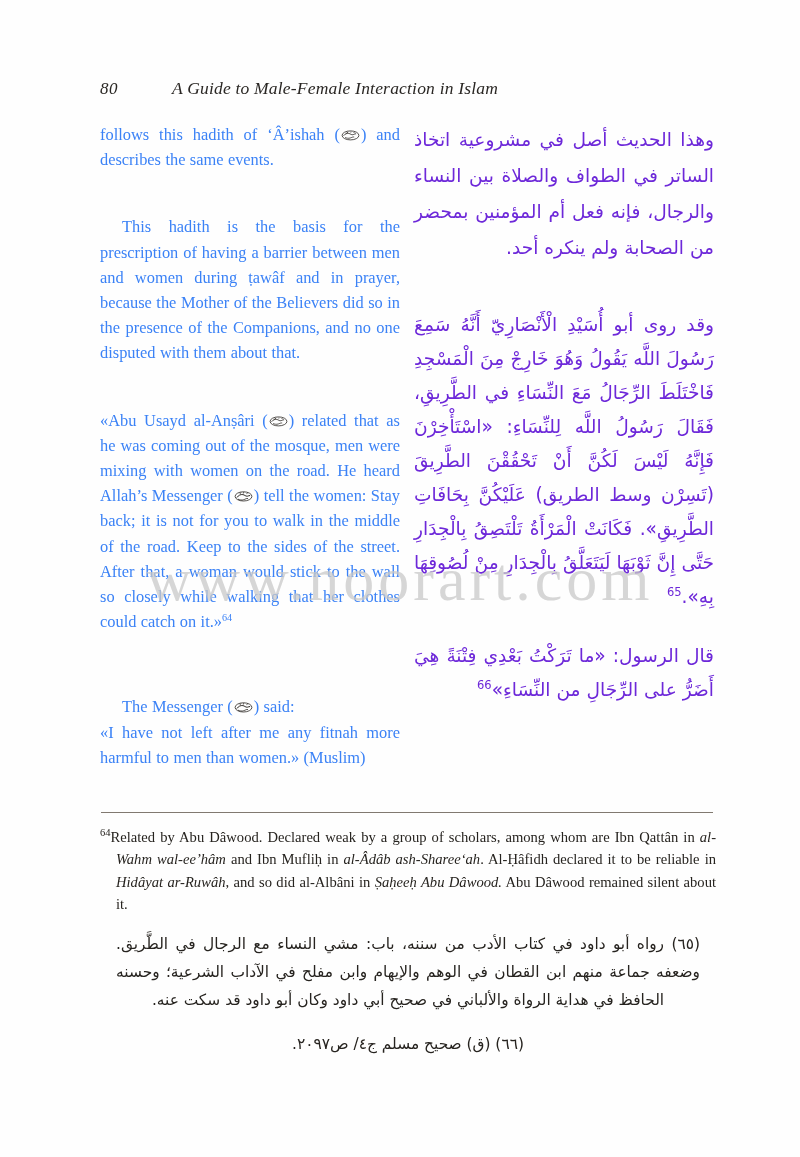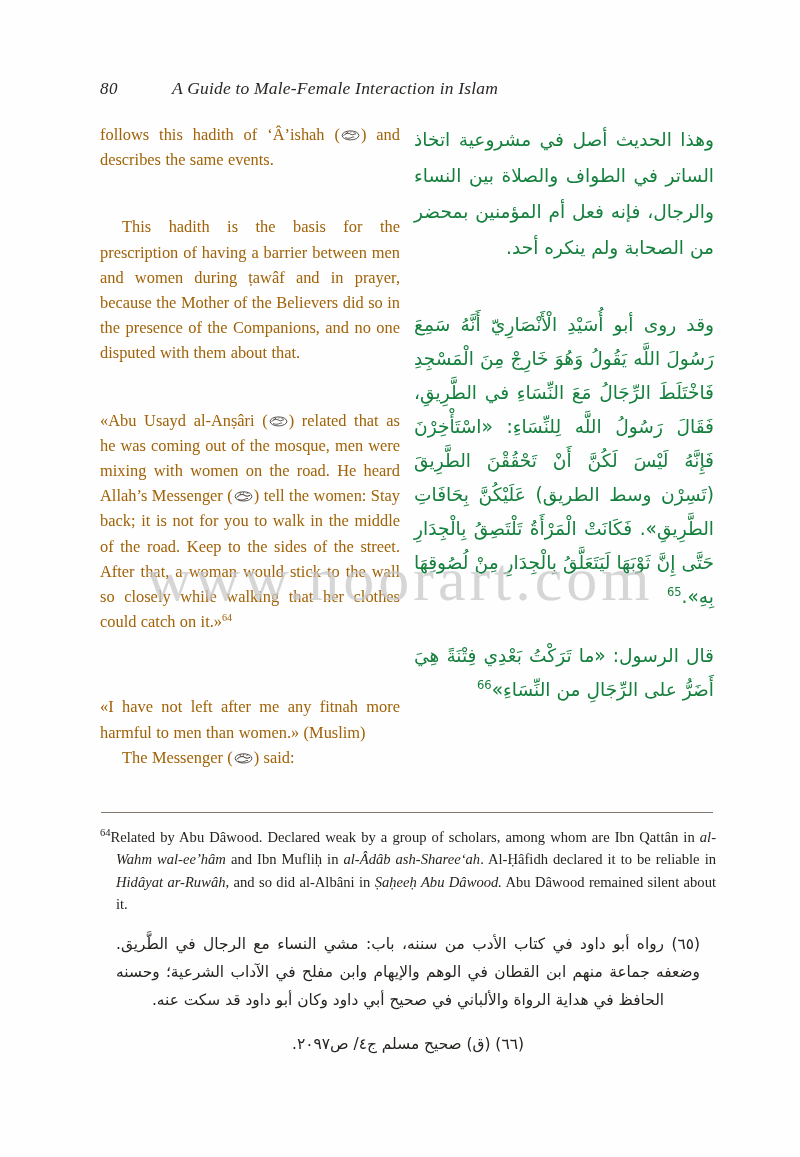--- a/index.html
+++ b/index.html
@@ -66,34 +66,34 @@
     text-align: justify;
     text-align-last: left;
   }
 
   .p-en {
     font-size: 16.4px;
     line-height: 25.2px;
     text-align: justify;
     text-align-last: left;
     margin: 0 0 0 0;
-    color: #a16207;
+    color: #3b82f6;
     hyphens: none;
     word-spacing: 0.3px;
   }
   .p-en.indent { text-indent: 22px; }
   .gap-sm { height: 25px; }
   .gap-md { height: 42px; }
   .gap-lg { height: 60px; }
 
   .p-ar {
     font-size: 18.6px;
     line-height: 36px;
     margin: 0;
-    color: #15803d;
+    color: #6d28d9;
     direction: rtl;
     text-align: justify;
     text-align-last: right;
     font-family: "DejaVu Sans", "Liberation Sans", sans-serif;
     font-weight: 400;
   }
   .p-ar.tight { line-height: 34px; }
 
   sup.fn {
     font-size: 0.62em;
@@ -227,30 +227,30 @@
               <g fill="#2b2723">
                 <ellipse cx="9.5" cy="6.4" rx="8.4" ry="4.6" fill="none" stroke="#2b2723" stroke-width="0.8"></ellipse>
                 <path d="M2.8 7.6c1.8-2.4 3.9-3.4 6.1-3.0 1.8.3 2.6 1.8 4.4 1.6 1.2-.1 1.9-.8 2.8-.7" stroke="#2b2723" stroke-width="1.0" fill="none"></path>
                 <path d="M3.9 9.1c1.9 1.0 4.0 1.2 5.9.6 1.5-.5 2.6-1.5 4.2-1.2" stroke="#2b2723" stroke-width="0.8" fill="none"></path>
                 <path d="M6.0 4.0l0.9-1.7M9.3 3.6l0.5-1.8M12.6 4.1l1.0-1.6" stroke="#2b2723" stroke-width="0.7"></path>
               </g>
             </svg></span><span>) tell the women: Stay back; it is not for you to walk in the middle of the road. Keep to the sides of the street. After that, a woman would stick to the wall so closely while walking that her clothes could catch on it.»</span><sup class="fn">64</sup></p>
 
       <div class="gap-lg"></div>
 
-      <p class="p-en">«I have not left after me any fitnah more harmful to men than women.» (Muslim)</p>
-
       <p class="p-en indent"><span>The Messenger (</span><span class="honorific"><svg width="19" height="13" viewBox="0 0 19 13" aria-hidden="true">
               <g fill="#2b2723">
                 <ellipse cx="9.5" cy="6.4" rx="8.4" ry="4.6" fill="none" stroke="#2b2723" stroke-width="0.8"></ellipse>
                 <path d="M2.8 7.6c1.8-2.4 3.9-3.4 6.1-3.0 1.8.3 2.6 1.8 4.4 1.6 1.2-.1 1.9-.8 2.8-.7" stroke="#2b2723" stroke-width="1.0" fill="none"></path>
                 <path d="M3.9 9.1c1.9 1.0 4.0 1.2 5.9.6 1.5-.5 2.6-1.5 4.2-1.2" stroke="#2b2723" stroke-width="0.8" fill="none"></path>
                 <path d="M6.0 4.0l0.9-1.7M9.3 3.6l0.5-1.8M12.6 4.1l1.0-1.6" stroke="#2b2723" stroke-width="0.7"></path>
               </g>
             </svg></span><span>) said:</span></p>
+
+      <p class="p-en">«I have not left after me any fitnah more harmful to men than women.» (Muslim)</p>
     </div>
 
     <div class="col-ar">
 
       <p class="p-ar">وهذا الحديث أصل في مشروعية اتخاذ الساتر في الطواف والصلاة بين النساء والرجال، فإنه فعل أم المؤمنين بمحضر من الصحابة ولم ينكره أحد.</p>
 
       <div class="gap-md"></div>
 
       <p class="p-ar tight"><span>وقد روى أبو أُسَيْدِ الْأَنْصَارِيّ أَنَّهُ سَمِعَ رَسُولَ اللَّه يَقُولُ وَهُوَ خَارِجْ مِنَ الْمَسْجِدِ فَاخْتَلَطَ الرِّجَالُ مَعَ النِّسَاءِ في الطَّرِيقِ، فَقَالَ رَسُولُ اللَّه لِلنِّسَاءِ: «اسْتَأْخِرْنَ فَإِنَّهُ لَيْسَ لَكُنَّ أَنْ تَحْقُقْنَ الطَّرِيقَ (تَسِرْن وسط الطريق) عَلَيْكُنَّ بِحَافَاتِ الطَّرِيقِ». فَكَانَتْ الْمَرْأَةُ تَلْتَصِقُ بِالْجِدَارِ حَتَّى إِنَّ ثَوْبَهَا لَيَتَعَلَّقُ بِالْجِدَارِ مِنْ لُصُوقِهَا بِهِ».</span><sup class="fn">65</sup></p>
 

